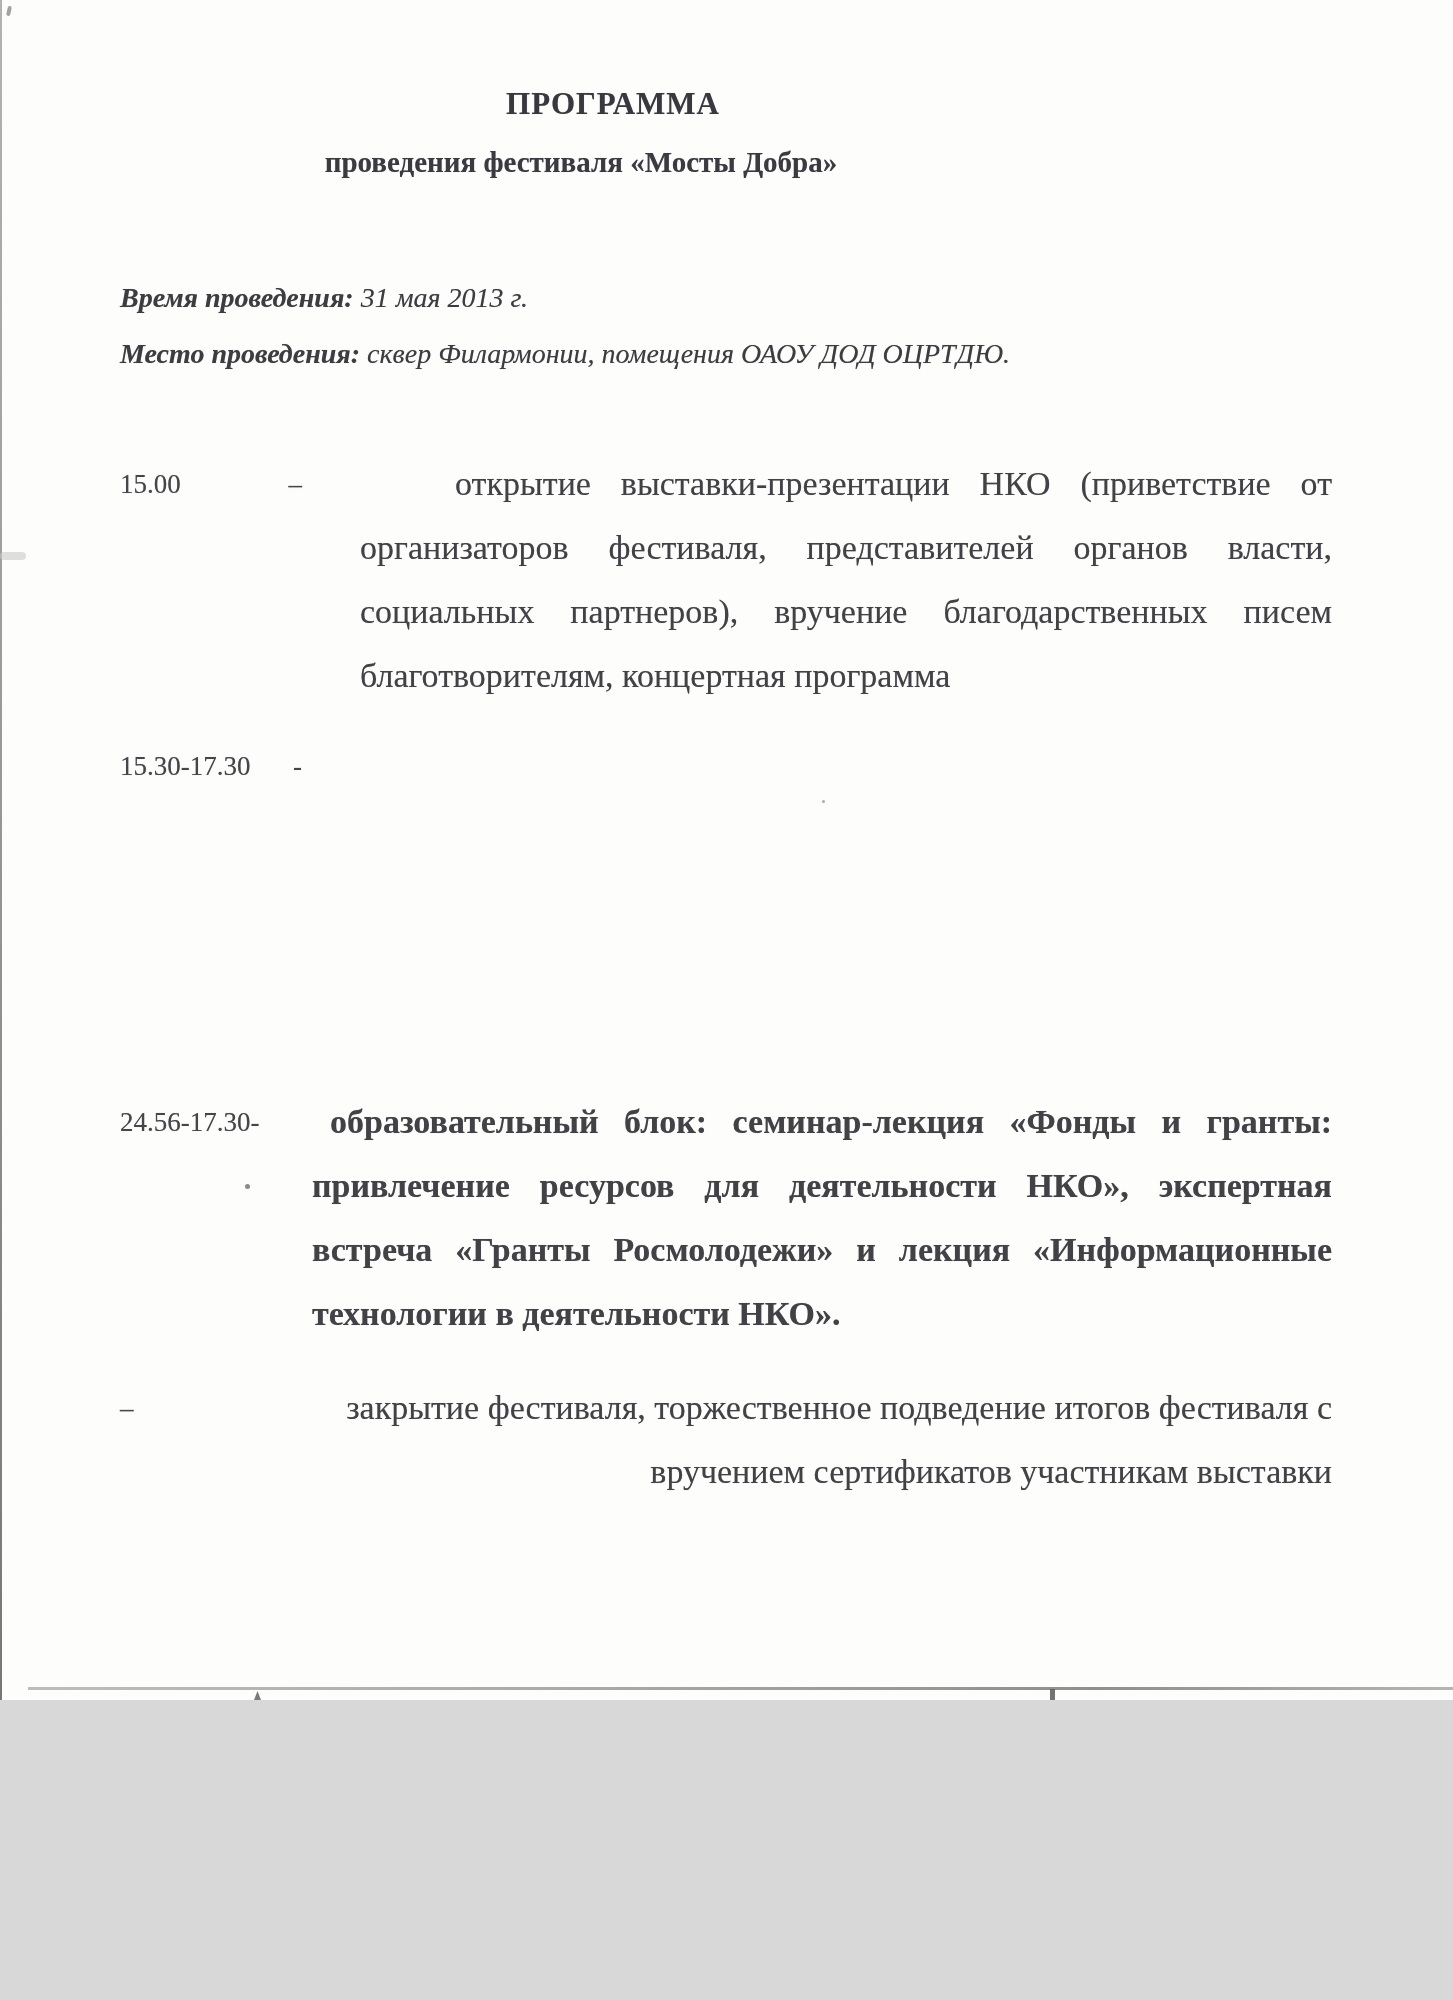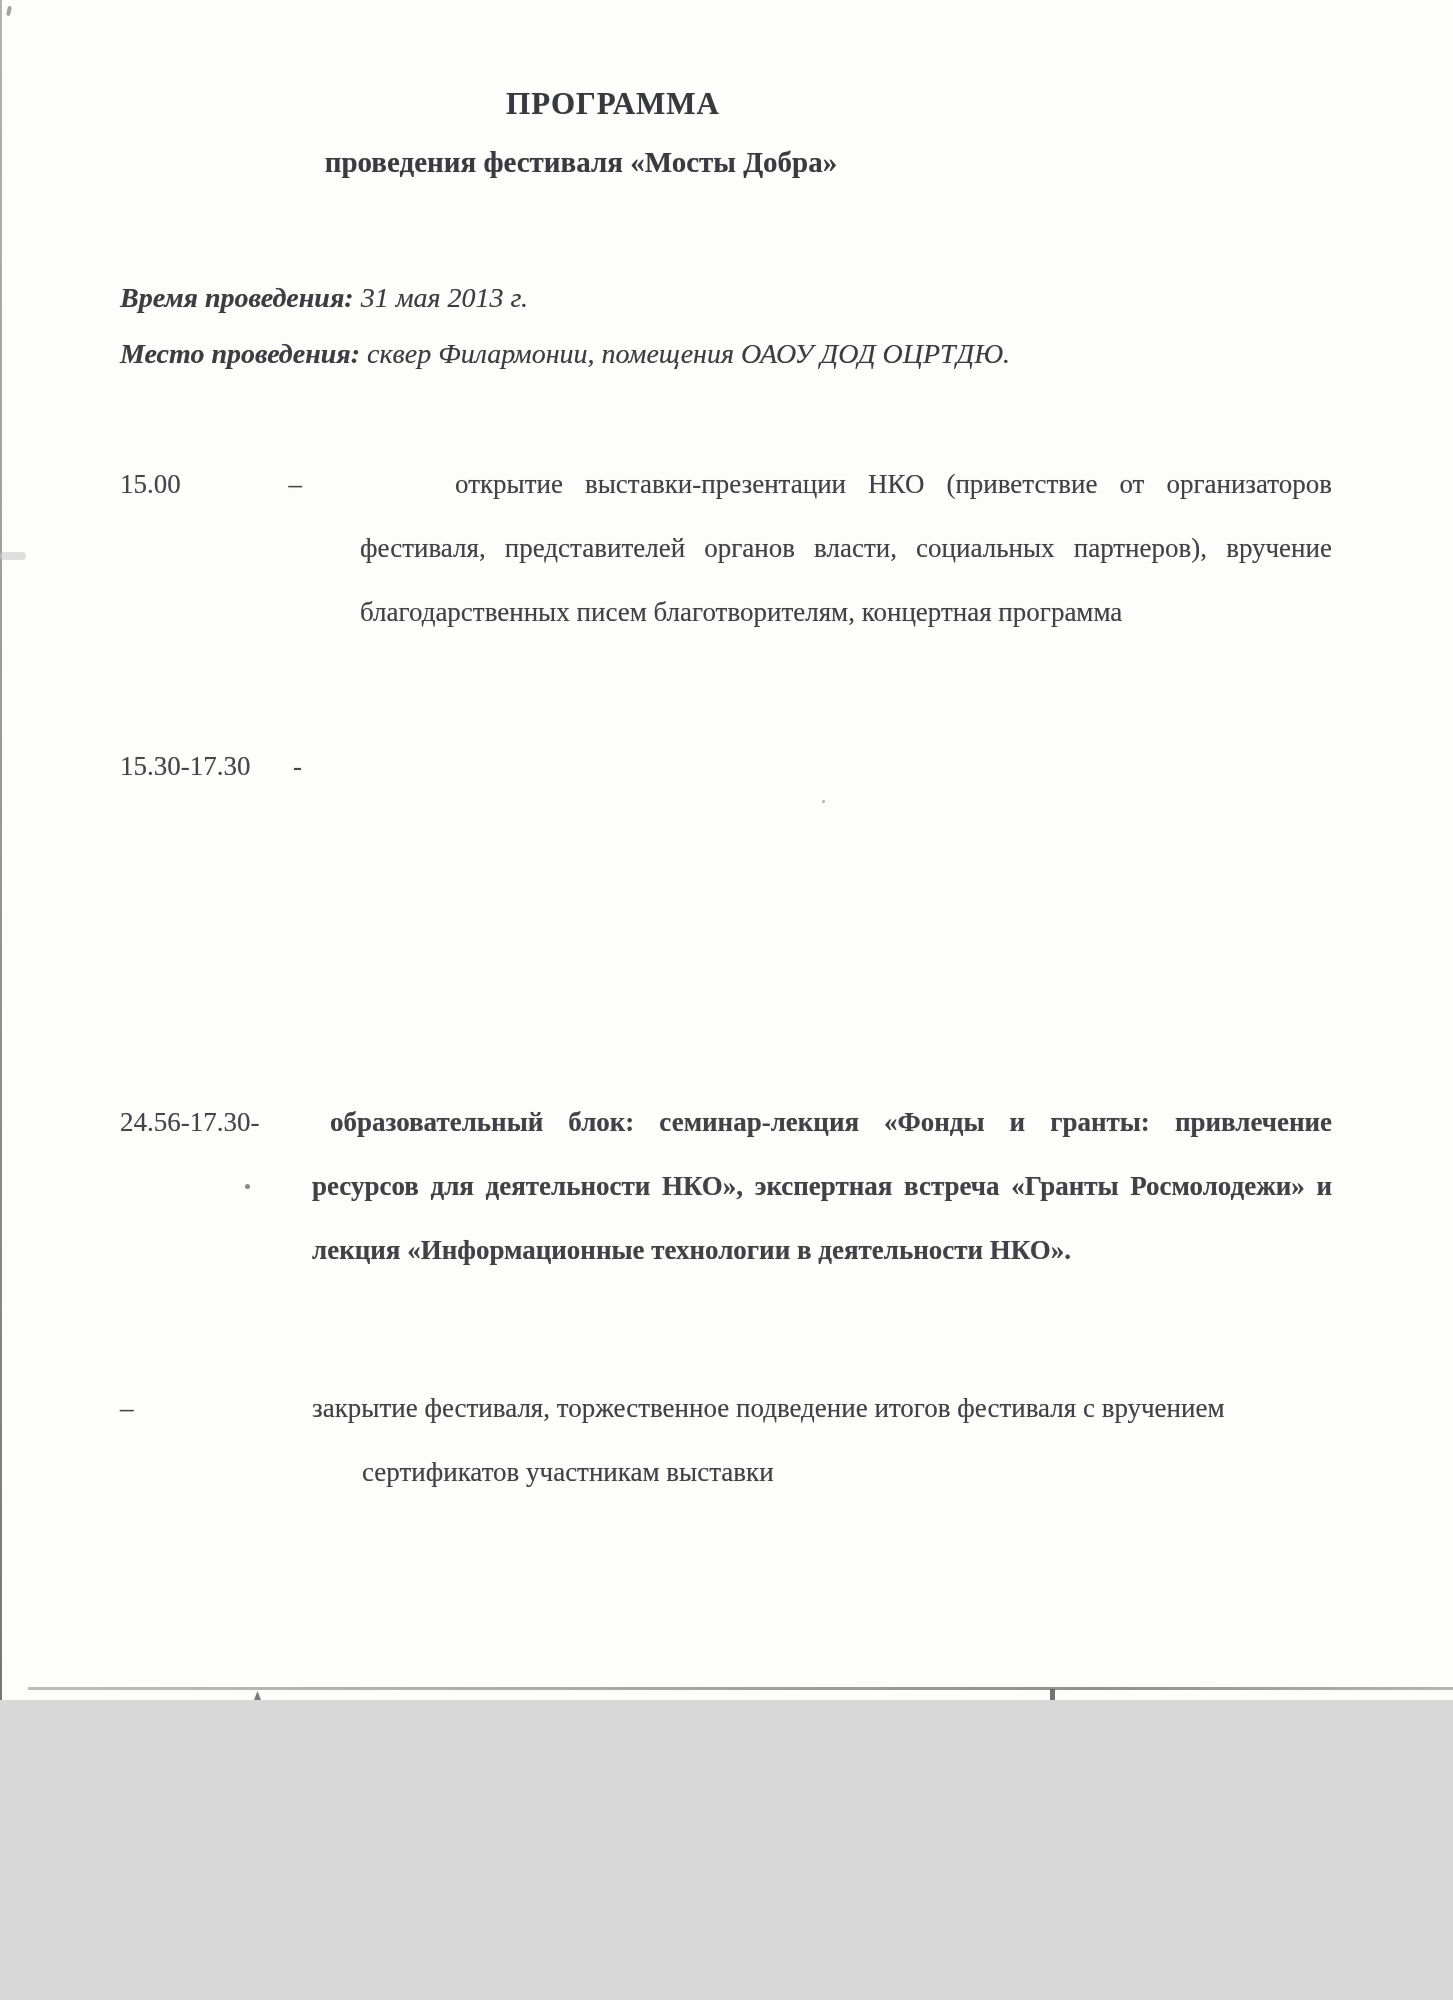--- a/index.html
+++ b/index.html
@@ -56,26 +56,26 @@
   .sched-3 { top:1090px; }
   .sched-4 { top:1376px; }
   .time-cell {
     flex:none; width:192px;
     display:flex; justify-content:space-between;
     font-size:27px; line-height:64px;
     padding-right:10px; box-sizing:border-box;
     color:#45454a;
   }
   .text-cell {
-    flex:1; font-size:27px; line-height:64px;
+    flex:1; font-size:34px; line-height:64px;
     text-align:justify; color:#414146;
   }
   .sched-1 .text-cell { text-indent:95px; }
   .sched-3 .text-cell { text-indent:18px;font-weight:bold; }
-  .sched-4 .text-cell { padding-left:50px; text-indent:-50px; text-align:left; }
+  .sched-4 .text-cell { padding-left:50px; text-indent:-50px; text-align:right; }
   .text-cell, .time-cell, .doc-title, .doc-subtitle, .meta-line {
     text-shadow:0 0 0.7px rgba(70,70,75,.45);
   }
 </style>
 </head>
 <body>
 
 <div class="page">
 
   <div class="edge-left"></div>

